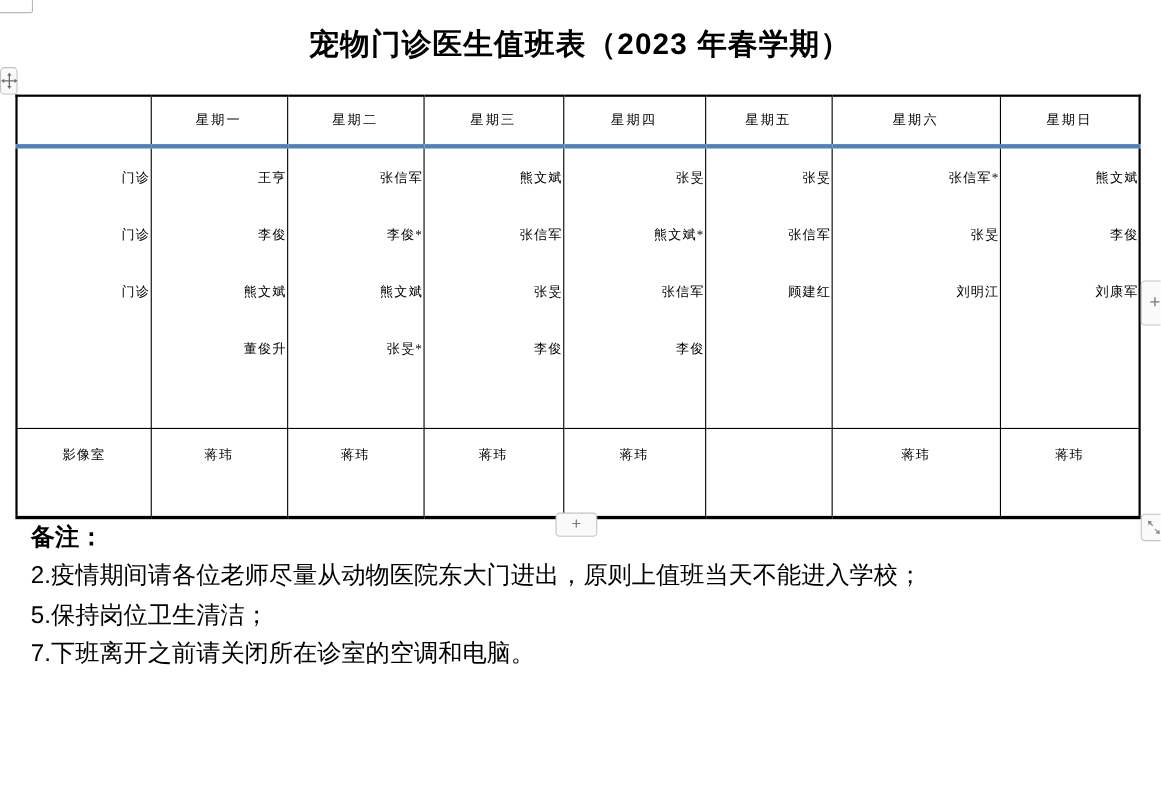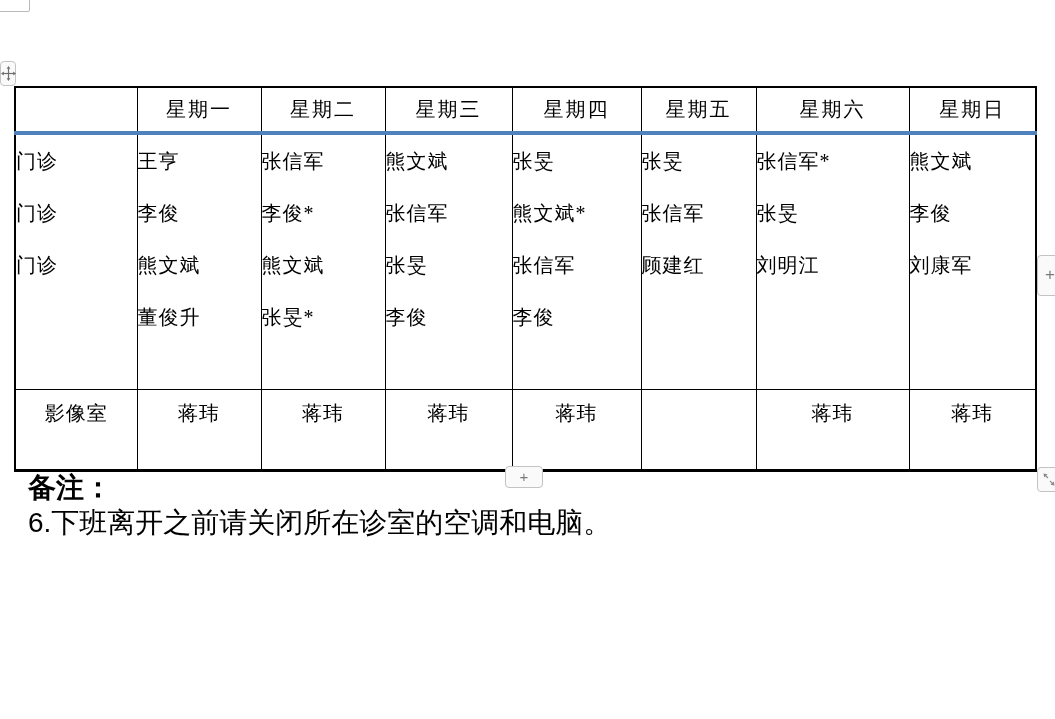--- a/index.html
+++ b/index.html
@@ -40,21 +40,21 @@
   .resize-handle { left: 1037px; top: 467px; width: 24px; height: 25px; }
   .plus-glyph { font-family: "Liberation Sans", sans-serif; line-height: 1; transform: translateY(-1px); }
 
   
   table.duty {
     position: absolute; left: 14px; top: 86px;
     width: 1021px;
     border-collapse: collapse;
     table-layout: fixed;
     font-family: "Liberation Serif", serif;
-    font-size: 20px; color: #000;
+    font-size: 12px; color: #000;
   }
   table.duty th, table.duty td {
     border: 1px solid #000;
     padding: 0;
     text-align: center;
     overflow: hidden;
   }
   table.duty { border: 2px solid #000; }
   table.duty tr.imaging-row td { border-bottom: 3px solid #000; }
   table.duty thead th {
@@ -63,43 +63,44 @@
     letter-spacing: 2px;
     border-top: 2px solid #000;
     border-bottom: 4px solid #4f81bd;
     vertical-align: middle;
   }
   table.duty thead th:first-child, table.duty tbody td:first-child { border-left: 2px solid #000; }
   table.duty thead th:last-child,  table.duty tbody td:last-child  { border-right: 2px solid #000; }
   tr.duty-row td { height: 254px; vertical-align: top; }
   tr.duty-row .line {
     height: 52px; line-height: 52px;
-    text-align: left; letter-spacing: 1px;
+    text-align: right; letter-spacing: 1px;
   }
   tr.imaging-row td { height: 79px; vertical-align: top; }
   tr.imaging-row .line { height: 46px; line-height: 46px; letter-spacing: 1px; }
 
   
   .notes {
     position: absolute; left: 28px; top: 470px; right: 12px;
-    font-size: 28px; color: #000;
+    font-size: 22px; color: #000;
     font-family: "Liberation Sans", sans-serif;
   }
   .notes .heading { font-weight: bold; line-height: 35px; display: block; }
   .notes .item { line-height: 35.5px; white-space: nowrap; }
 
   svg { display: block; }
 </style>
 </head>
 <body>
 
 <div class="page">
 
   <div class="handle-btn partial-top-btn"></div>
 
+  <div class="doc-title">宠物门诊医生值班表（2023 年春学期）</div>
 
   <div class="handle-btn move-handle">
     <span>
       <svg width="15" height="15" viewBox="0 0 15 15">
         <g stroke="#6f6f6f" stroke-width="1.2" fill="#6f6f6f">
           <line x1="7.5" y1="2" x2="7.5" y2="13"></line>
           <line x1="2" y1="7.5" x2="13" y2="7.5"></line>
           <path d="M7.5 0 L5.6 2.8 L9.4 2.8 Z" stroke="none"></path>
           <path d="M7.5 15 L5.6 12.2 L9.4 12.2 Z" stroke="none"></path>
           <path d="M0 7.5 L2.8 5.6 L2.8 9.4 Z" stroke="none"></path>
@@ -224,16 +225,18 @@
           <path d="M1.5 1.5 L5.5 2.2 L2.2 5.5 Z" stroke="none"></path>
           <line x1="8" y1="9" x2="11.5" y2="12.5"></line>
           <path d="M12.5 13.5 L8.5 12.8 L11.8 9.5 Z" stroke="none"></path>
         </g>
       </svg>
     </span>
   </div>
 
   <div class="notes">
     <span class="heading">备注：</span>
-    <div class="item">6.下班离开之前请关闭所在诊室的空调和电脑。</div>
+    <div class="item">2.疫情期间请各位老师尽量从动物医院东大门进出，原则上值班当天不能进入学校；</div>
+    <div class="item">5.保持岗位卫生清洁；</div>
+    <div class="item">7.下班离开之前请关闭所在诊室的空调和电脑。</div>
   </div>
 
 </div>
 
 </body></html>

